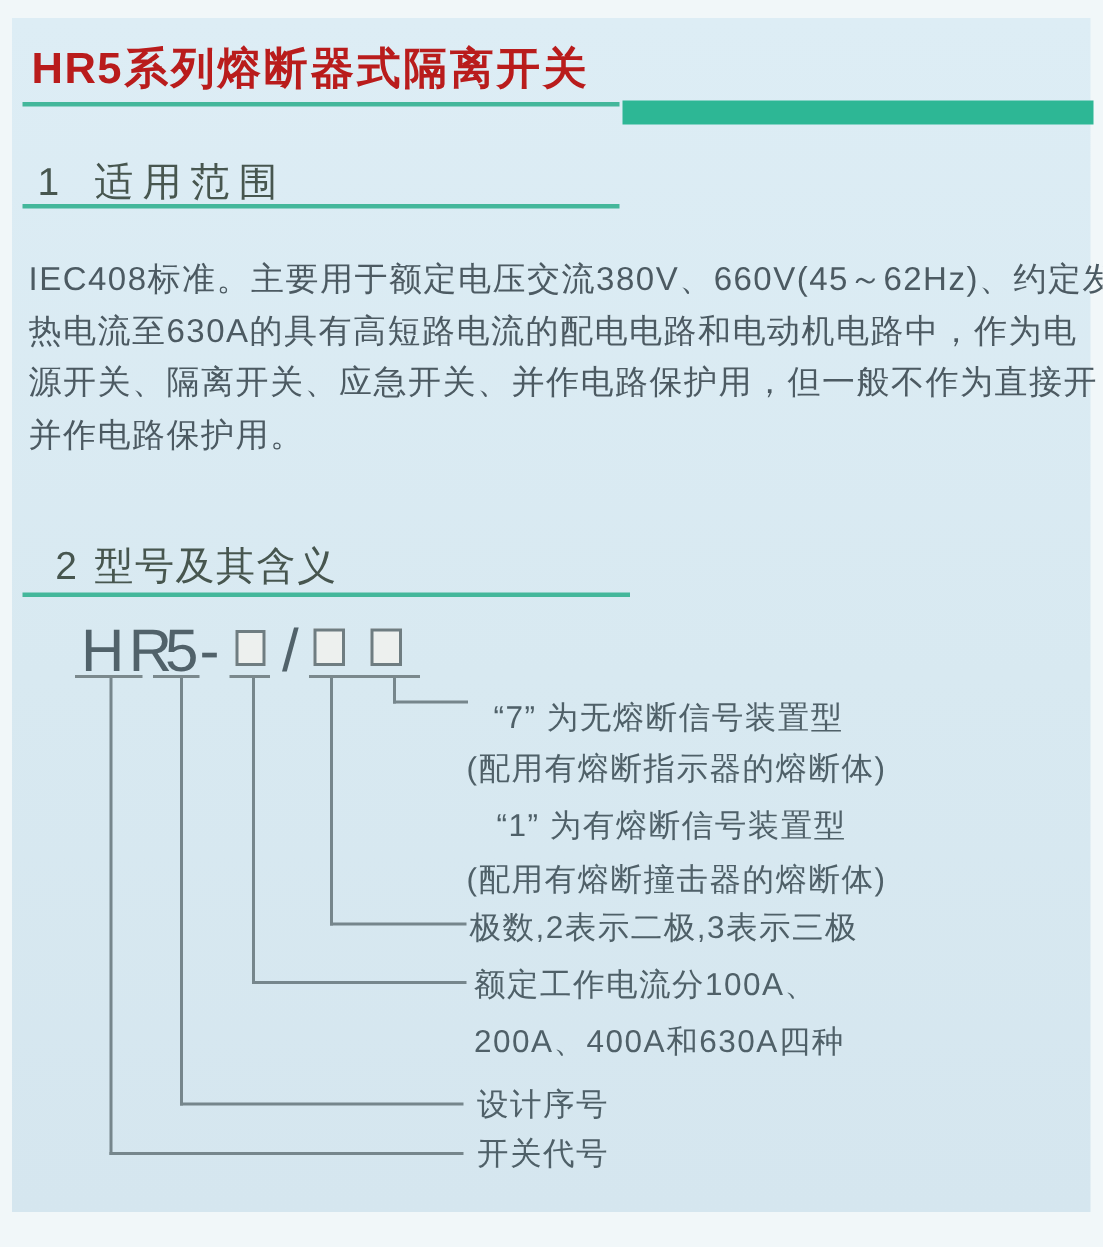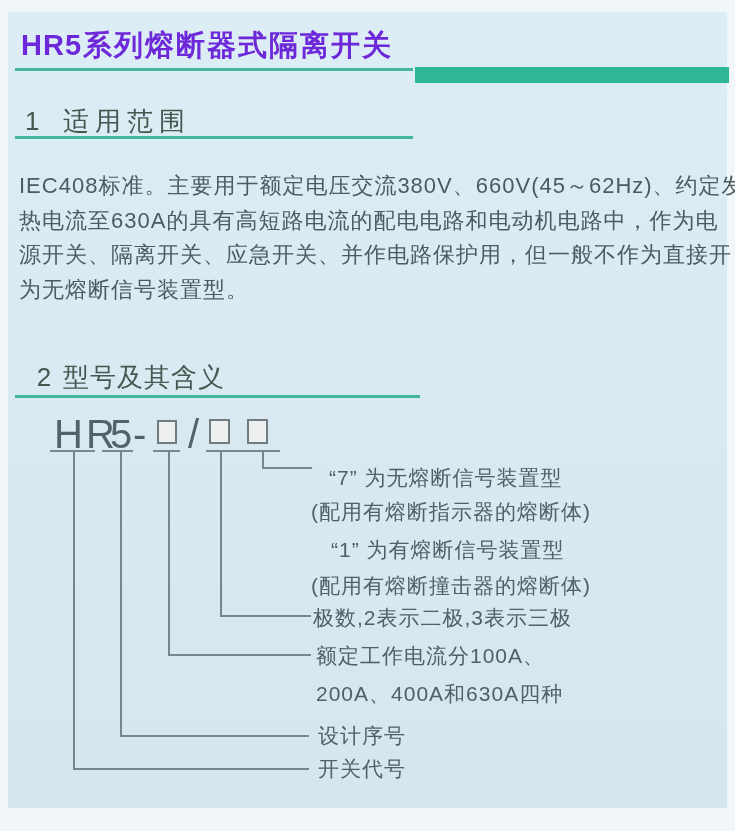--- a/index.html
+++ b/index.html
@@ -13,21 +13,21 @@
   .abs { position: absolute; }
 
   .paper {
     left: 8px; top: 12px; width: 719px; height: 796px;
     background: linear-gradient(180deg, #ddedf5 0%, #d8e9f1 55%, #d5e6ef 100%);
   }
 
   .page-title {
     left: 21px; top: 26px;
     font-size: 29px; font-weight: bold;
-    color: #6d28d9; letter-spacing: 2px;
+    color: #b91c1c; letter-spacing: 2px;
     white-space: nowrap;
   }
   .page-title .code { letter-spacing: 1px; margin-right: 1px; }
 
   .rule { height: 3px; background: #44b79b; }
   .rule-title { left: 15px; top: 68px; width: 398px; }
   .accent-bar { left: 415px; top: 67px; width: 314px; height: 16px; background: #2db795; }
   .rule-s1 { left: 15px; top: 136px; width: 398px; }
   .rule-s2 { left: 15px; top: 395px; width: 405px; }
 
@@ -105,21 +105,21 @@
 <div class="abs rule rule-title"></div>
 <div class="abs accent-bar"></div>
 
 <h2 class="abs section-heading heading-1"><span class="num">1</span><span class="txt">适用范围</span></h2>
 <div class="abs rule rule-s1"></div>
 
 <div class="abs para">
   <div class="pline">IEC408标准。主要用于额定电压交流380V、660V(45～62Hz)、约定发</div>
   <div class="pline">热电流至630A的具有高短路电流的配电电路和电动机电路中，作为电</div>
   <div class="pline">源开关、隔离开关、应急开关、并作电路保护用，但一般不作为直接开</div>
-  <div class="pline">为无熔断信号装置型。</div>
+  <div class="pline">并作电路保护用。</div>
 </div>
 
 <h2 class="abs section-heading heading-2"><span class="num">2</span><span class="txt">型号及其含义</span></h2>
 <div class="abs rule rule-s2"></div>
 
 <div class="abs model-token" style="left:54px; letter-spacing:3px;">HR</div>
 <div class="abs model-token" style="left:110px;">5</div>
 <div class="abs model-token" style="left:133px;">-</div>
 <div class="abs model-box box-1"></div>
 <div class="abs model-token" style="left:188px;">/</div>

